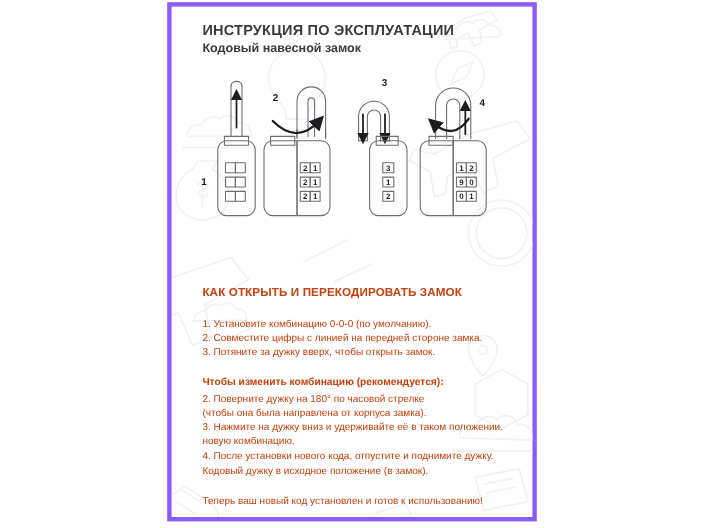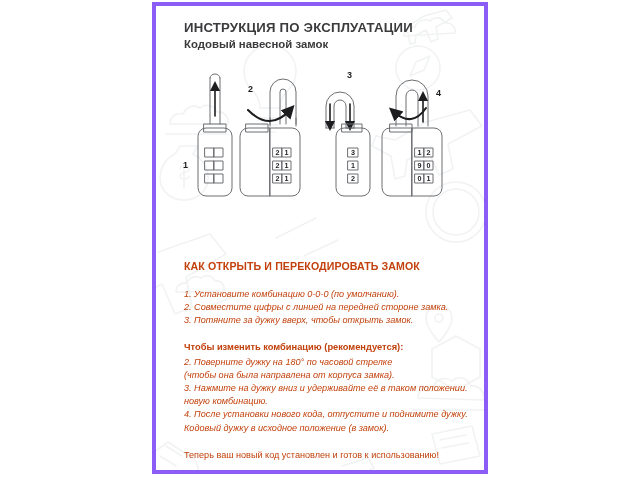--- a/index.html
+++ b/index.html
@@ -94,21 +94,20 @@
   .grp-head {
     font-size: 9.3px;
     font-weight: bold;
     margin: 0 0 4px 0;
     white-space: nowrap;
   }
   .line {
     font-size: 9.1px;
     line-height: 13.2px;
     white-space: nowrap;
-    font-style: italic;
   }
   .closing {
     font-size: 9.1px;
     line-height: 13.2px;
     margin-top: 10px;
     white-space: nowrap;
   }
 </style>
 </head>
 <body>

